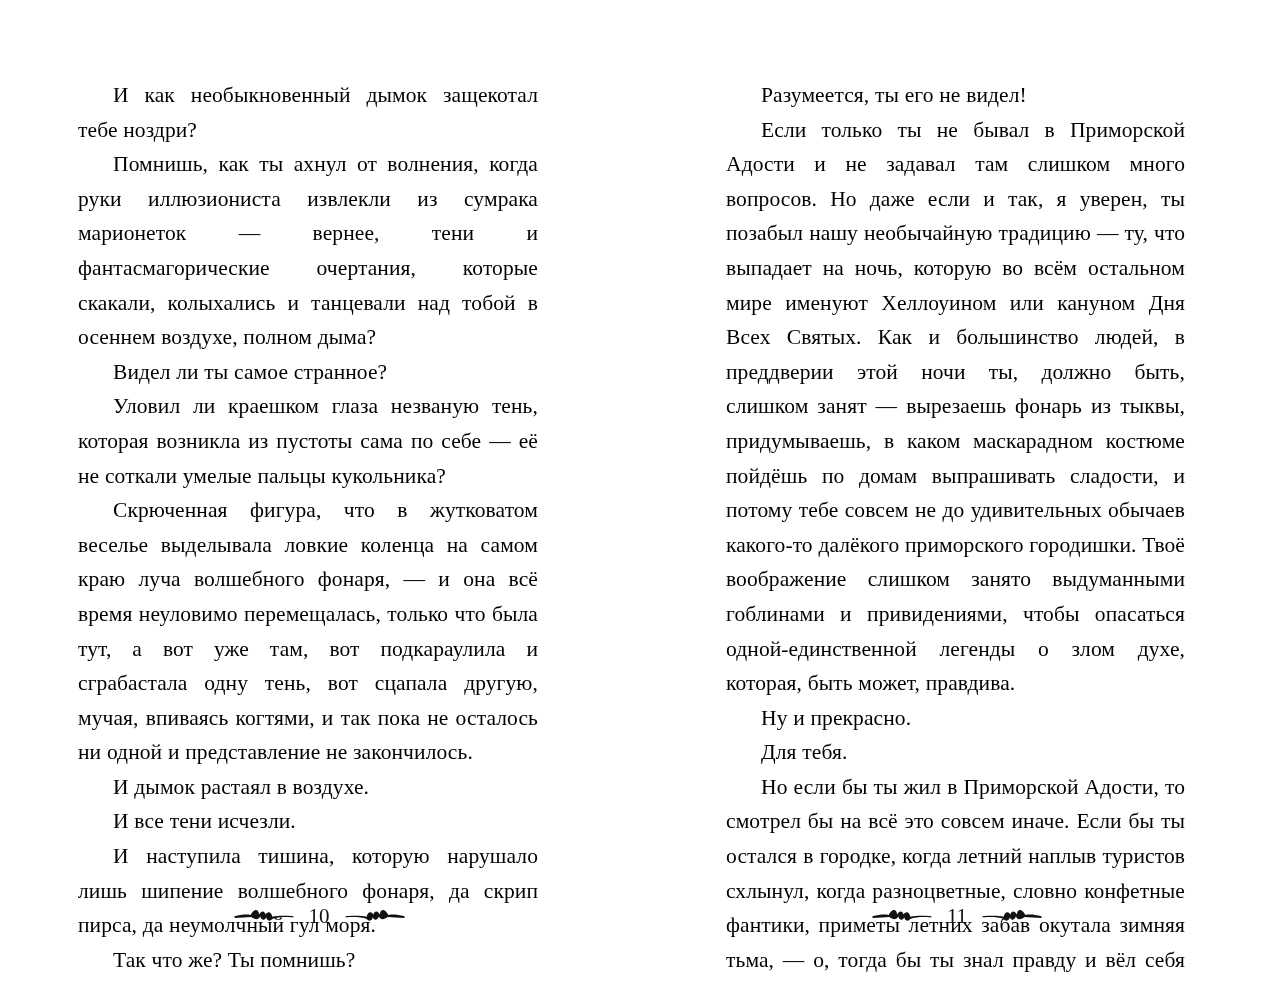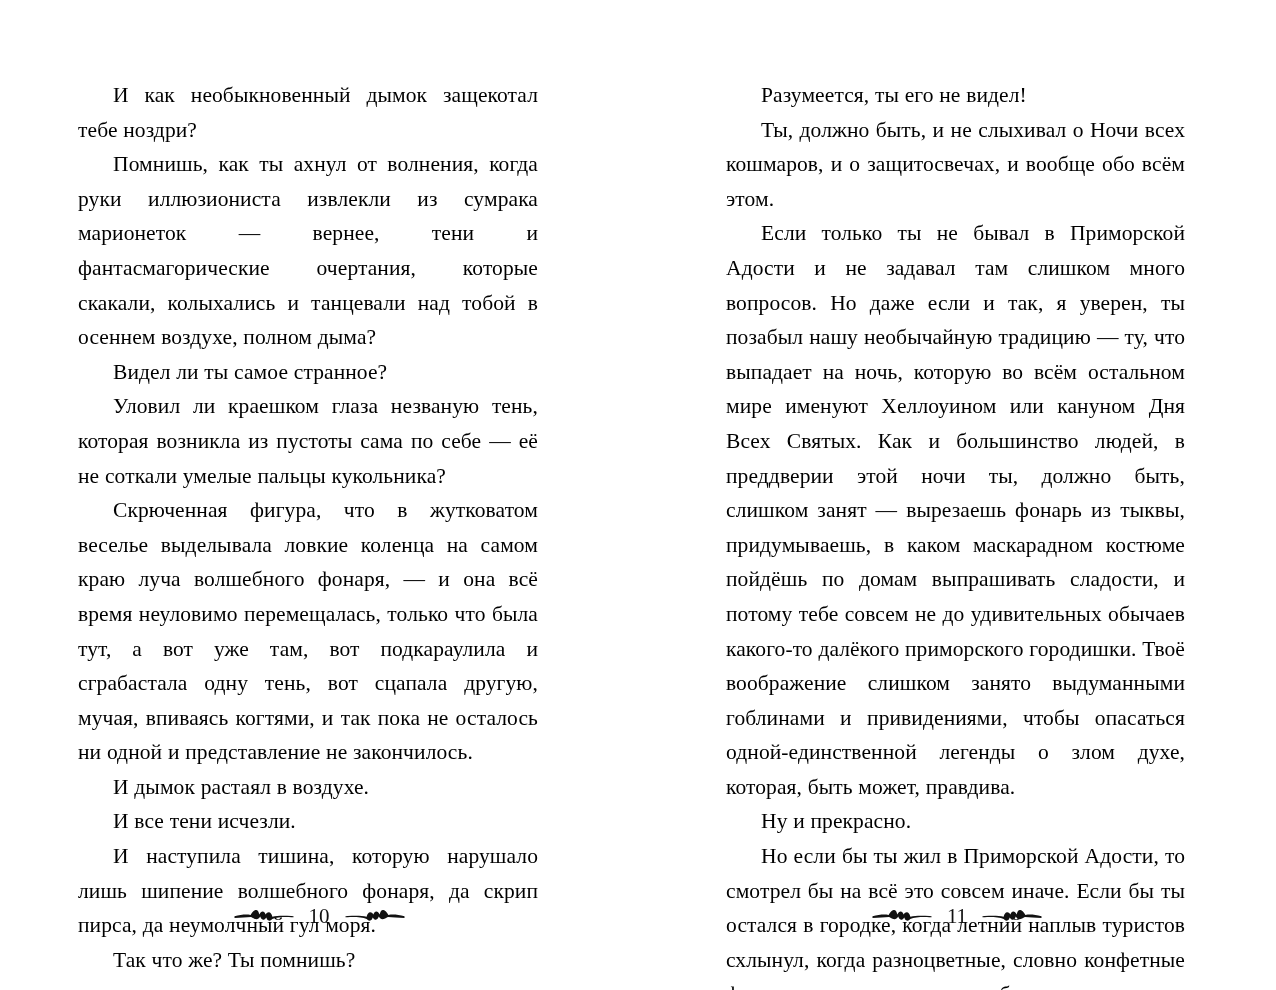--- a/index.html
+++ b/index.html
@@ -110,23 +110,23 @@
         <svg viewBox="0 0 62 18" xmlns="http://www.w3.org/2000/svg">
           <path fill="#111111" d="M1.5,10.2 C8,8.6 13.5,8.2 17.6,9.0 C19.2,6.2 20.9,4.3 22.6,4.0 C24.4,3.7 25.6,5.2 26.3,8.4 C27.3,6.6 28.4,5.6 29.6,5.5 C30.9,5.4 31.9,6.5 32.6,8.6 C33.6,7.0 34.7,6.2 35.9,6.3 C37.4,6.4 38.6,8.0 39.4,10.7 C44.0,9.6 50.2,9.4 58.3,10.0 L60.5,10.2 L60.5,11.3 L58.2,11.2 C49.8,10.9 43.6,11.4 39.3,12.9 C38.0,14.3 36.8,14.9 35.8,14.6 C34.7,14.3 33.9,13.2 33.3,11.4 C32.2,13.0 31.1,13.8 30.0,13.7 C28.8,13.6 27.9,12.5 27.2,10.6 C26.1,12.4 24.9,13.3 23.6,13.3 C21.8,13.2 20.0,11.8 18.1,10.9 C13.5,11.3 8.0,11.7 1.5,12.0 Z"></path>
         </svg>
       </span>
     </div>
   </div>
 
   <div class="page page-right">
     <div class="textblock">
       <p class="para">Разумеется, ты его не видел!</p>
-      <p class="para">Ты, должно быть, и не слыхивал о Ночи всех кошмаров, и о защитосвечах, и вообще обо всём этом.</p>
       <p class="para">Если только ты не бывал в Приморской Адости и не задавал там слишком много вопросов. Но даже если и так, я уверен, ты позабыл нашу необычайную традицию — ту, что выпадает на ночь, которую во всём остальном мире именуют Хеллоуином или кануном Дня Всех Святых. Как и большинство людей, в преддверии этой ночи ты, должно быть, слишком занят — вырезаешь фонарь из тыквы, придумываешь, в каком маскарадном костюме пойдёшь по домам выпрашивать сладости, и потому тебе совсем не до удивительных обычаев какого-то далёкого приморского городишки. Твоё воображение слишком занято выдуманными гоблинами и привидениями, чтобы опасаться одной-единственной легенды о злом духе, которая, быть может, правдива.</p>
       <p class="para">Ну и прекрасно.</p>
+      <p class="para">Для тебя.</p>
       <p class="para">Но если бы ты жил в Приморской Адости, то смотрел бы на всё это совсем иначе. Если бы ты остался в городке, когда летний наплыв туристов схлынул, когда разноцветные, словно конфетные фантики, приметы летних забав окутала зимняя тьма, — о, тогда бы ты знал правду и вёл себя как</p>
     </div>
 
     <div class="folio">
       <span class="ornament">
         <svg viewBox="0 0 62 18" xmlns="http://www.w3.org/2000/svg">
           <path fill="#111111" d="M1.5,10.2 C8,8.6 13.5,8.2 17.6,9.0 C19.2,6.2 20.9,4.3 22.6,4.0 C24.4,3.7 25.6,5.2 26.3,8.4 C27.3,6.6 28.4,5.6 29.6,5.5 C30.9,5.4 31.9,6.5 32.6,8.6 C33.6,7.0 34.7,6.2 35.9,6.3 C37.4,6.4 38.6,8.0 39.4,10.7 C44.0,9.6 50.2,9.4 58.3,10.0 L60.5,10.2 L60.5,11.3 L58.2,11.2 C49.8,10.9 43.6,11.4 39.3,12.9 C38.0,14.3 36.8,14.9 35.8,14.6 C34.7,14.3 33.9,13.2 33.3,11.4 C32.2,13.0 31.1,13.8 30.0,13.7 C28.8,13.6 27.9,12.5 27.2,10.6 C26.1,12.4 24.9,13.3 23.6,13.3 C21.8,13.2 20.0,11.8 18.1,10.9 C13.5,11.3 8.0,11.7 1.5,12.0 Z"></path>
         </svg>
       </span>
       <span class="folio-number">11</span>

